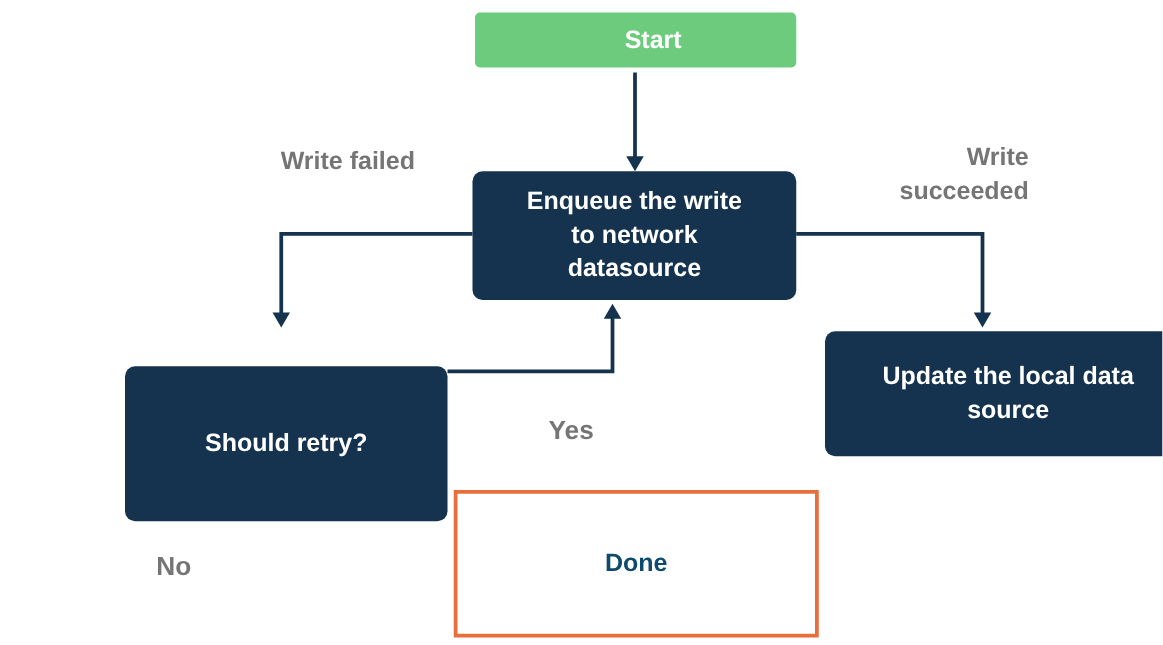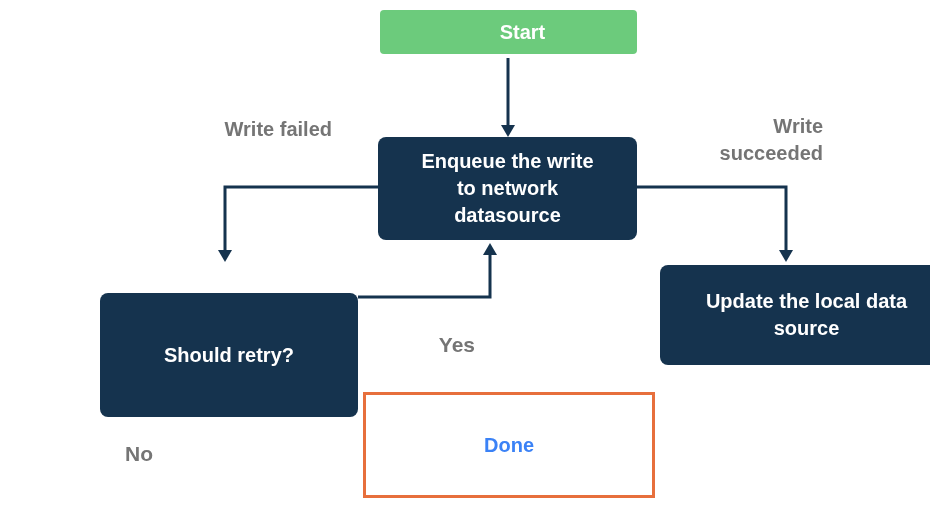--- a/index.html
+++ b/index.html
@@ -59,24 +59,24 @@
     padding: 8px 32px;
     text-align: center;
   }
 
   .node-enqueue  { left: 378px; top: 137px; width: 259px; height: 103px; }
   .node-retry    { left: 100px; top: 265px; width: 258px; height: 124px; margin-top: 28px; }
   .node-update   { left: 660px; top: 265px; width: 293px; height: 100px; }
 
   .node-done {
     left: 363px; top: 392px;
-    width: 292px; height: 106px;
+    width: 292px; height: 118px;
     background: #ffffff;
     border: 3px solid #e76f3c;
-    color: #3b82f6;
+    color: #0c4a6e;
     font-size: 20px;
     font-weight: 700;
   }
 
   .edge-label {
     position: absolute;
     color: #757575;
     font-weight: 700;
     font-size: 20px;
     line-height: 1.35;

